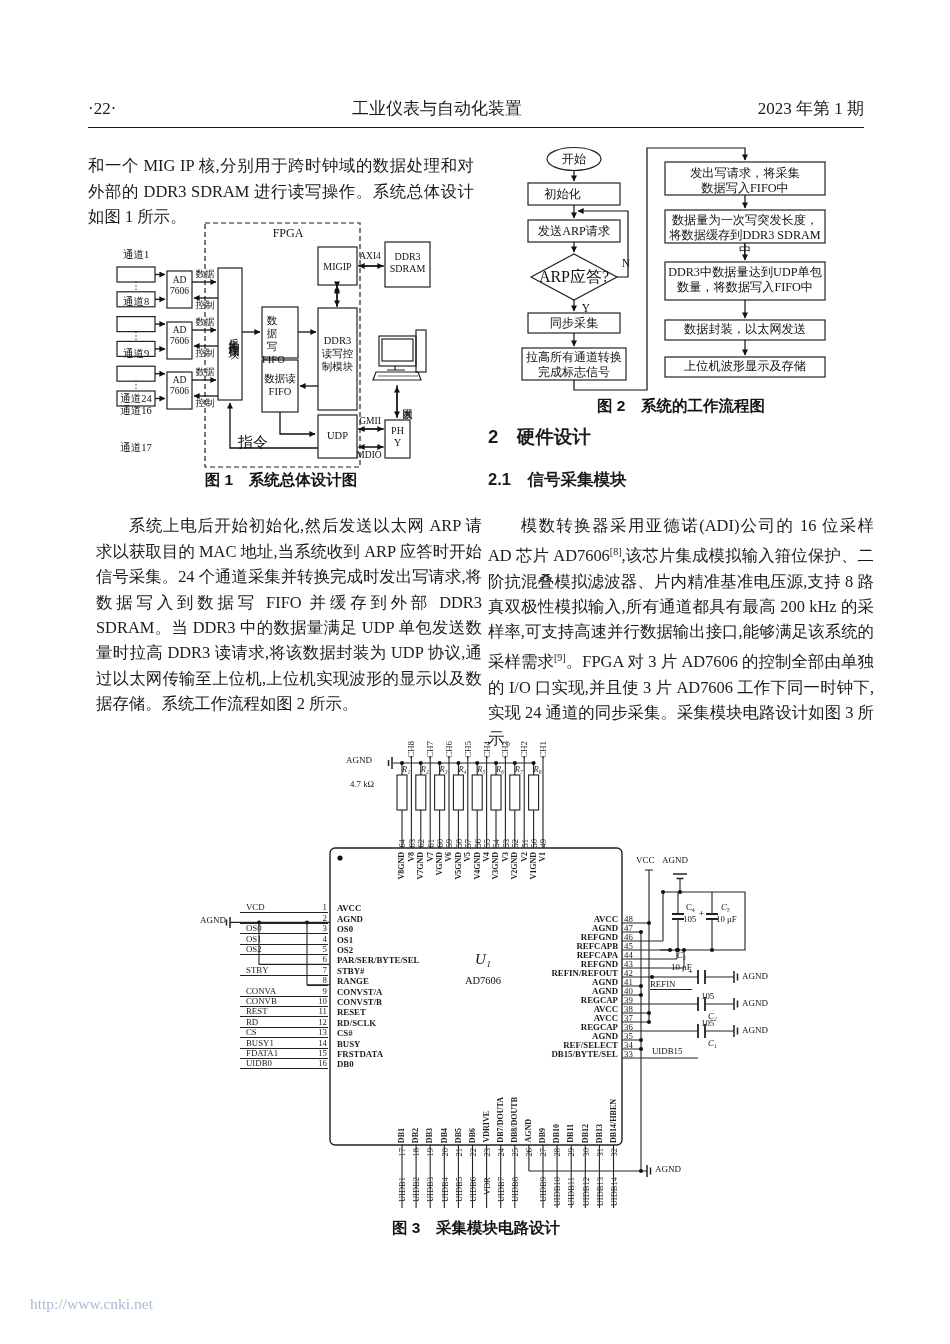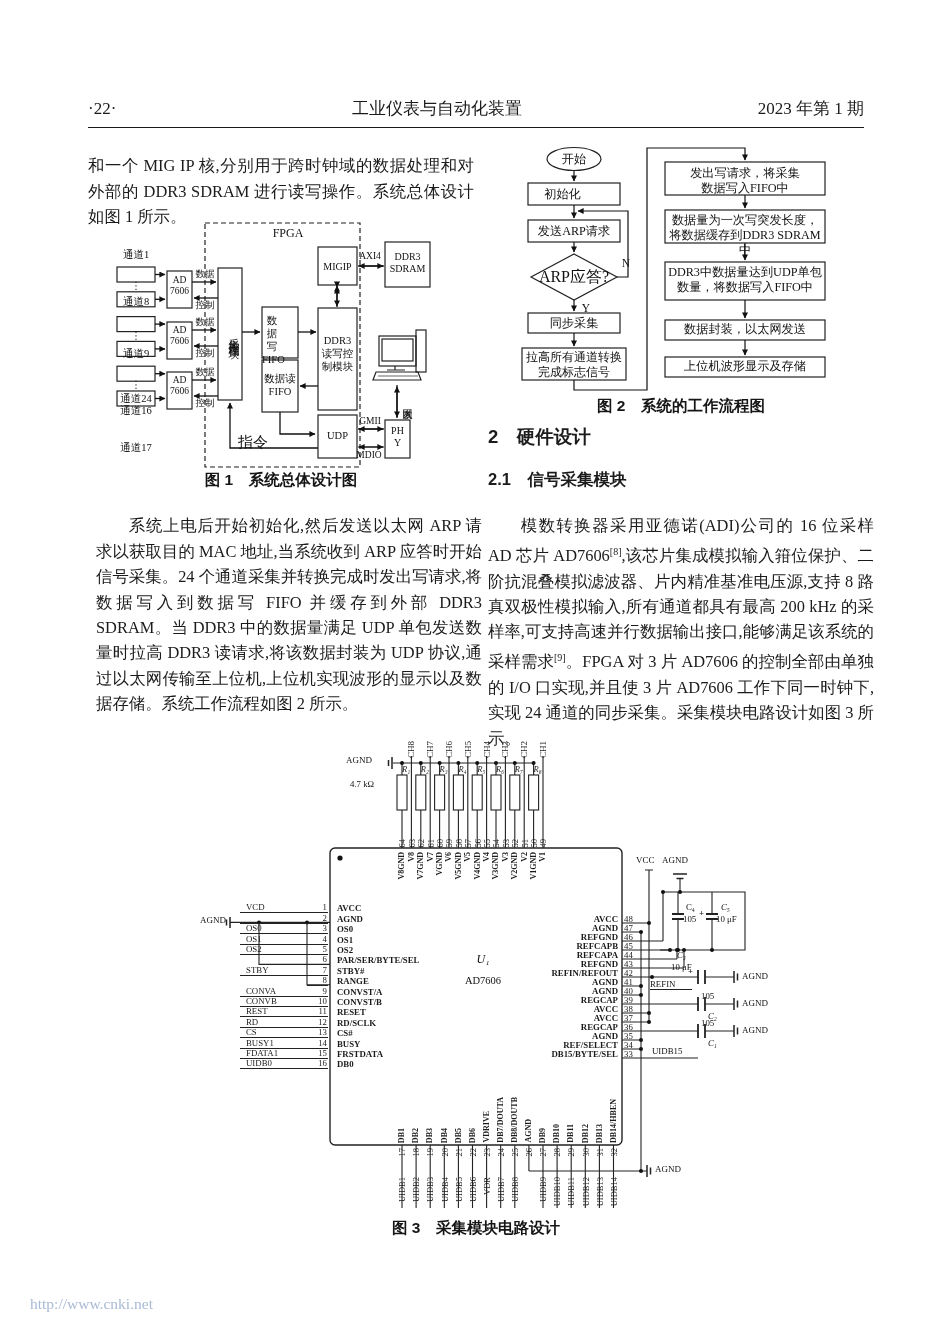--- a/index.html
+++ b/index.html
@@ -648,21 +648,21 @@
     <div class="f3 uline" style="left:450px;top:251px;width:42px;">REFIN</div>
     <div class="f3" style="left:542px;top:243px;font-size:9px;">AGND</div>
     <div class="f3" style="left:501px;top:263px;">105</div>
     <div class="f3" style="left:508px;top:283px;font-style:italic;">C₂</div>
     <div class="f3" style="left:542px;top:270px;font-size:9px;">AGND</div>
     <div class="f3" style="left:501px;top:290px;">105</div>
     <div class="f3" style="left:508px;top:310px;font-style:italic;">C₁</div>
     <div class="f3" style="left:542px;top:297px;font-size:9px;">AGND</div>
     <div class="f3" style="left:452px;top:318px;">UIDB15</div>
     <div class="f3" style="left:455px;top:436px;font-size:9px;">AGND</div>
-    <div class="f3" style="left:235px;top:226px;width:96px;text-align:center;font-size:12px;font-style:italic;">U₁</div>
+    <div class="f3" style="left:235px;top:226px;width:96px;text-align:center;font-size:15px;font-style:italic;">U₁</div>
     <div class="f3" style="left:235px;top:248px;width:96px;text-align:center;font-size:10.5px;">AD7606</div>
   </div>
   <div class="figcap" id="cap3">图 3　采集模块电路设计</div>
 
   <div id="footer">
     <span class="url">http://www.cnki.net</span>
   </div>
 </div>
 
 </body></html>

